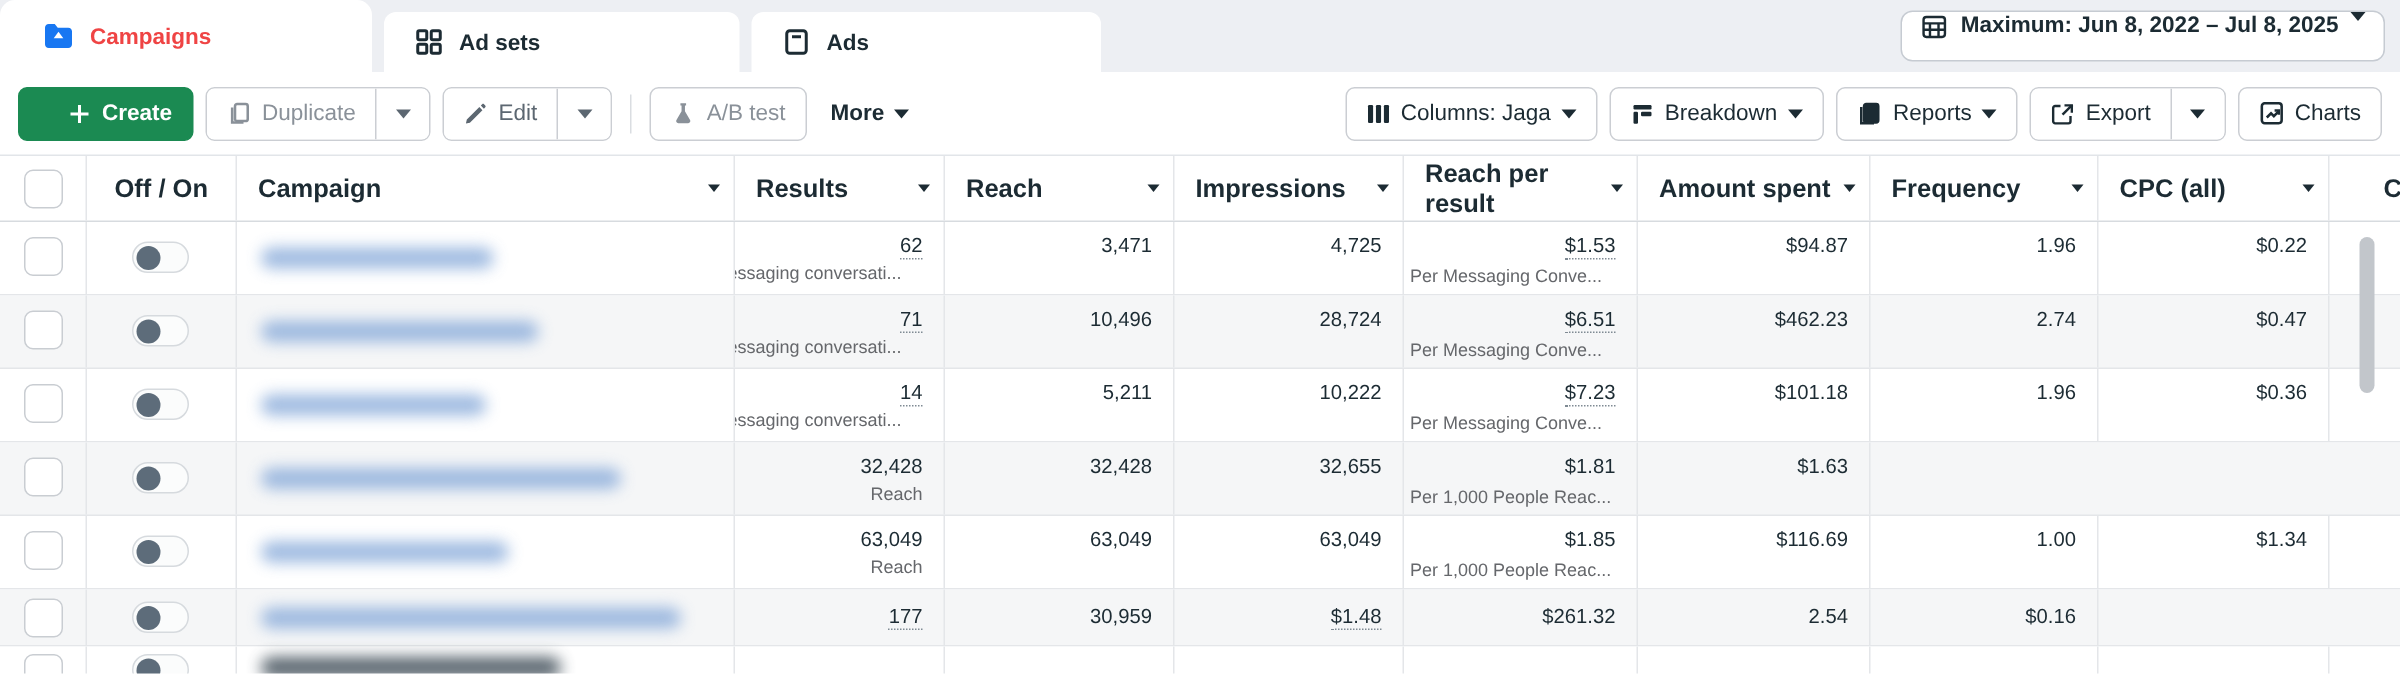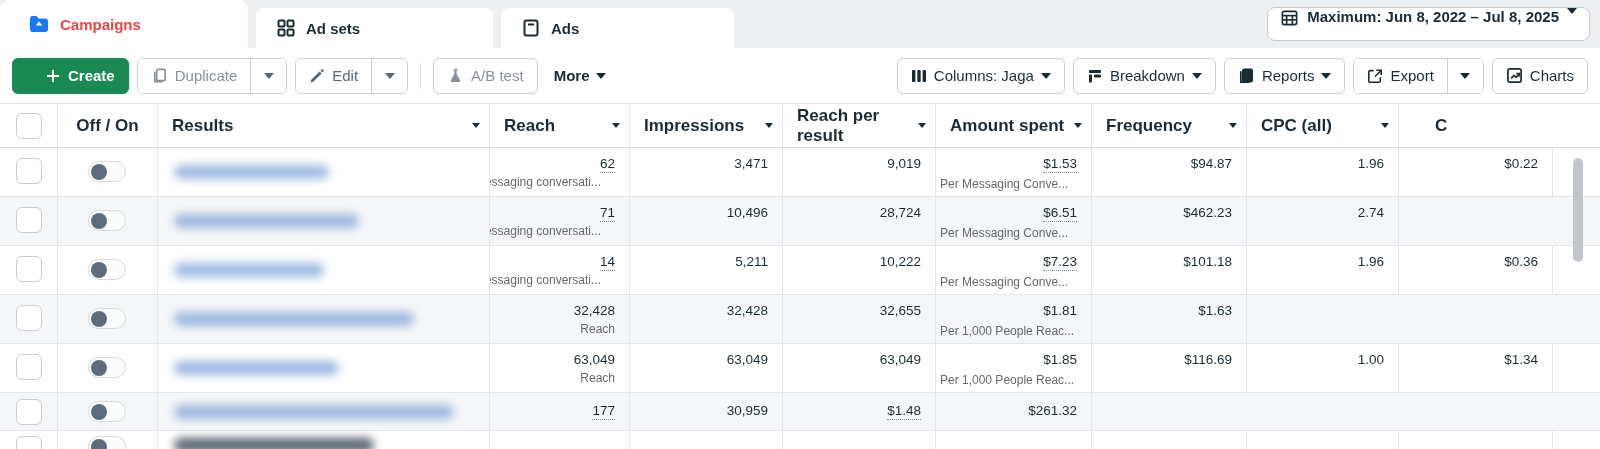--- a/index.html
+++ b/index.html
@@ -240,20 +240,24 @@
 <div>
 
   <div class="grid thead">
     <div class="th th-center" style="border-right:1px solid #e4e6e9;">
       <span class="checkbox"></span>
     </div>
     <div class="th th-center">
         <span>Off / On</span>
       </div>
     <div class="th">
+        <span>Campaign</span>
+        <span class="sort"></span>
+      </div>
+    <div class="th">
         <span>Results</span>
         <span class="sort"></span>
       </div>
     <div class="th">
         <span>Reach</span>
         <span class="sort"></span>
       </div>
     <div class="th">
         <span>Impressions</span>
         <span class="sort"></span>
@@ -288,21 +292,21 @@
           <span class="knob"></span>
         </span>
       </div>
     <div class="cell">
         <div class="blurbar" style="width:155px"></div>
       </div>
     <div class="cell c-num"><span class="dot">62</span><div class="sub-clip">
           <span>Messaging conversati...</span>
         </div></div>
     <div class="cell c-num">3,471</div>
-    <div class="cell c-num">9,019</div>
+    <div class="cell c-num">4,725</div>
     <div class="cell c-num"><span class="dot">$1.53</span><span class="sub-left">Per Messaging Conve...</span></div>
     <div class="cell c-num">$94.87</div>
     <div class="cell c-num">1.96</div>
     <div class="cell c-num">$0.22</div>
     <div class="cell last"></div>
   </div>
 
   <div class="grid row row-b r49">
     <div class="cell c-check">
         <span class="checkbox"></span>
@@ -316,20 +320,21 @@
         <div class="blurbar" style="width:185px"></div>
       </div>
     <div class="cell c-num"><span class="dot">71</span><div class="sub-clip">
           <span>Messaging conversati...</span>
         </div></div>
     <div class="cell c-num">10,496</div>
     <div class="cell c-num">28,724</div>
     <div class="cell c-num"><span class="dot">$6.51</span><span class="sub-left">Per Messaging Conve...</span></div>
     <div class="cell c-num">$462.23</div>
     <div class="cell c-num">2.74</div>
+    <div class="cell c-num">$0.47</div>
     <div class="cell last"></div>
   </div>
 
   <div class="grid row row-a r49">
     <div class="cell c-check">
         <span class="checkbox"></span>
       </div>
     <div class="cell c-toggle">
         <span class="toggle">
           <span class="knob"></span>
@@ -401,20 +406,22 @@
           <span class="knob"></span>
         </span>
       </div>
     <div class="cell">
         <div class="blurbar" style="width:280px; margin-top:12px;"></div>
       </div>
     <div class="cell c-num vcenter"><span class="dot">177</span></div>
     <div class="cell c-num vcenter">30,959</div>
     <div class="cell c-num vcenter"><span class="dot">$1.48</span></div>
     <div class="cell c-num vcenter">$261.32</div>
+    <div class="cell c-num vcenter">2.54</div>
+    <div class="cell c-num vcenter">$0.16</div>
     <div class="cell last"></div>
   </div>
 
   <div class="grid row r-partial">
     <div class="cell c-check" style="padding-top:5px;">
         <span class="checkbox"></span>
       </div>
     <div class="cell c-toggle" style="padding-top:5px;">
         <span class="toggle">
           <span class="knob"></span>

